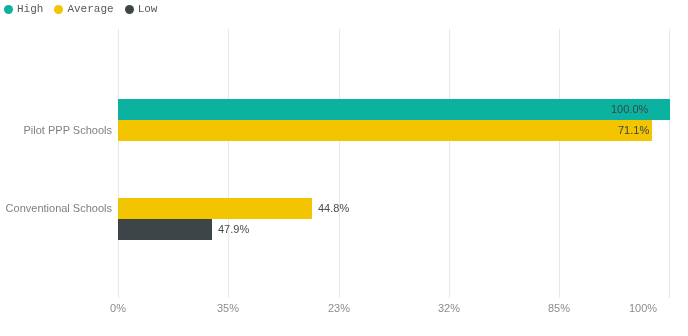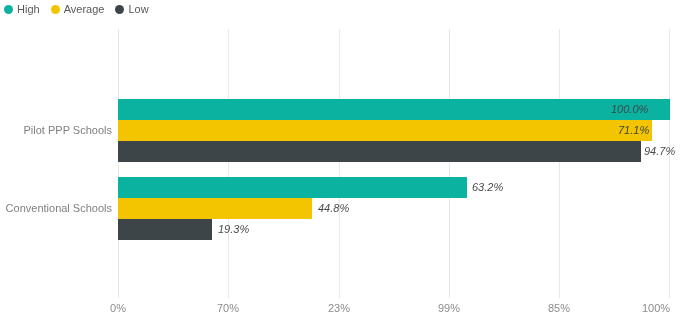--- a/index.html
+++ b/index.html
@@ -29,20 +29,21 @@
     top: 1px;
     display: flex;
     align-items: center;
     gap: 11px;
     height: 16px;
   }
   .legend-item {
     display: flex;
     align-items: center;
     gap: 4px;
+    font-family: Liberation Mono, monospace;
   }
   .legend-swatch {
     width: 9px;
     height: 9px;
     border-radius: 50%;
     display: inline-block;
   }
   .legend-label {
     font-size: 11px;
     line-height: 11px;
@@ -84,21 +85,20 @@
     height: 21px;
   }
   .bar-value {
     position: absolute;
     top: 0;
     height: 21px;
     line-height: 21px;
     font-size: 11px;
     white-space: nowrap;
     color: #4a4a4a;
-    font-style: italic;
   }
   .bar-value.inside {
     color: #3d4549;
   }
 
   
   .cat-label {
     position: absolute;
     right: 0;
     width: 112px;
@@ -169,44 +169,36 @@
 
     <div class="bar-group" style="top:70px;height:63px">
       <div class="bar-row" style="top:0px;width:100%">
         <div class="bar" style="width:100%;background:#0cb2a0"></div>
         <div class="bar-value inside" style="left:493px">100.0%</div>
       </div>
       <div class="bar-row" style="top:21px;width:100%">
         <div class="bar" style="width:96.8%;background:#f2c500"></div>
         <div class="bar-value inside" style="left:500px">71.1%</div>
       </div>
-      <div class="bar-row" style="top:42px;width:100%">
-        <div class="bar" style="width:94.7%;background:#3d4549"></div>
-        <div class="bar-value" style="left:526px">94.7%</div>
-      </div>
     </div>
 
     <div class="bar-group" style="top:148px;height:63px">
-      <div class="bar-row" style="top:0px;width:100%">
-        <div class="bar" style="width:63.2%;background:#0cb2a0"></div>
-        <div class="bar-value" style="left:354px">63.2%</div>
-      </div>
       <div class="bar-row" style="top:21px;width:100%">
         <div class="bar" style="width:35.2%;background:#f2c500"></div>
         <div class="bar-value" style="left:200px">44.8%</div>
       </div>
       <div class="bar-row" style="top:42px;width:100%">
         <div class="bar" style="width:17.1%;background:#3d4549"></div>
-        <div class="bar-value" style="left:100px">19.3%</div>
+        <div class="bar-value" style="left:100px">47.9%</div>
       </div>
     </div>
   </div>
 
   <div class="xaxis">
     <div class="xtick" style="left:0px">0%</div>
-    <div class="xtick" style="left:110px">70%</div>
+    <div class="xtick" style="left:110px">35%</div>
     <div class="xtick" style="left:221px">23%</div>
-    <div class="xtick" style="left:331px">99%</div>
+    <div class="xtick" style="left:331px">32%</div>
     <div class="xtick" style="left:441px">85%</div>
-    <div class="xtick" style="left:538px">100%</div>
+    <div class="xtick" style="left:525px">100%</div>
   </div>
 
 </div>
 
 </body></html>

